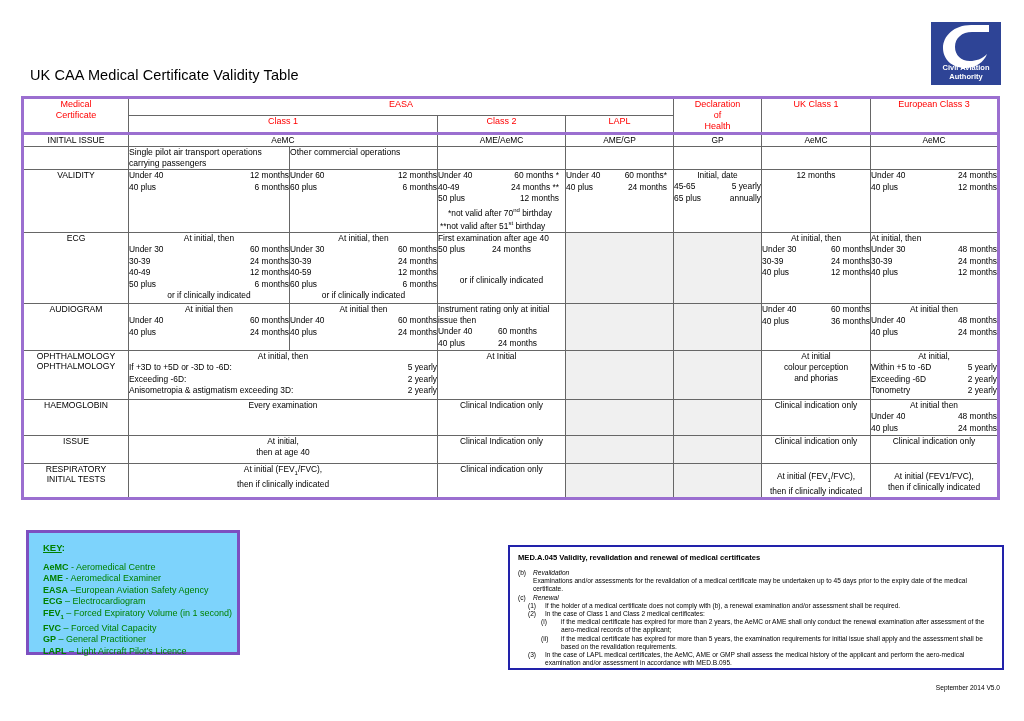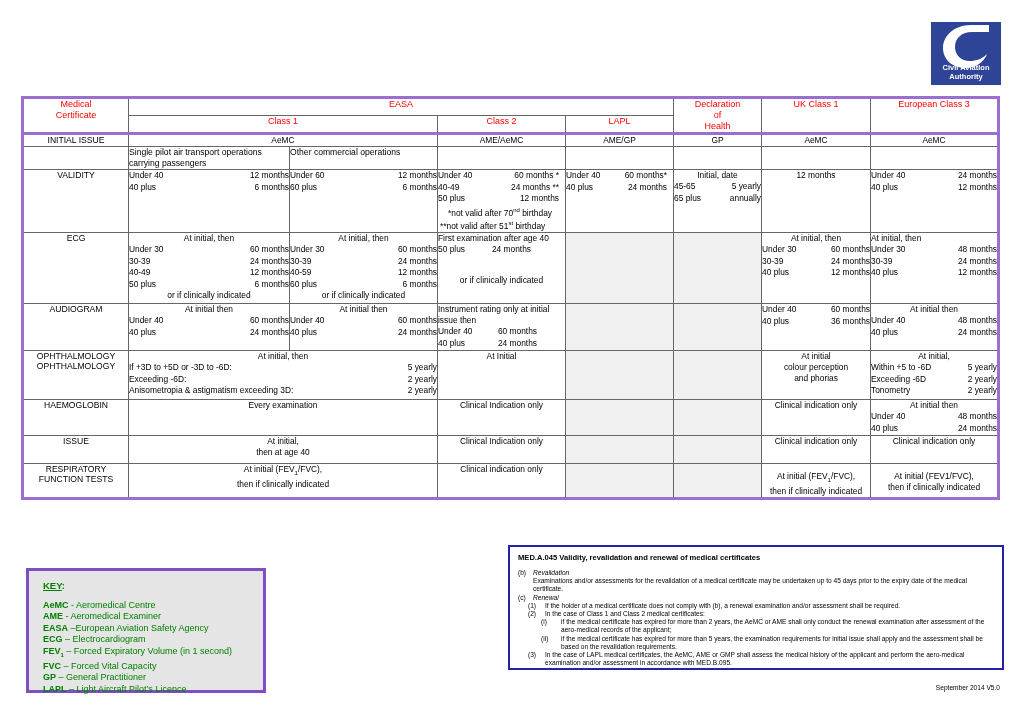--- a/index.html
+++ b/index.html
@@ -80,24 +80,24 @@
   .pair-narrow { padding-right: 6px; }
   .note { padding-left: 10px; }
   .note2 { padding-left: 2px; }
   .subhdr { font-weight: bold; font-size: 8.6px; line-height: 10.5px; padding: 3px 4px; }
 
   sup { font-size: 6px; vertical-align: super; }
   sub { font-size: 6px; vertical-align: sub; }
 
   
   .keybox {
-    position: absolute; left: 26px; top: 568px;
-    width: 240px; height: 125px;
+    position: absolute; left: 26px; top: 530px;
+    width: 214px; height: 125px;
     border: 3px solid #7d4fc0;
-    background: #e5e5e5;
+    background: #7dd3fc;
     box-sizing: border-box;
   }
   .keybox .inner { padding: 9px 0 0 14px; }
   .key-title {
     color: #008000; font-weight: bold; font-size: 9.5px;
     margin-bottom: 9px;
   }
   .key-title u { text-decoration: underline; }
   .key-line {
     color: #008000; font-size: 9px; line-height: 11.4px;
@@ -135,20 +135,21 @@
   <div class="logo">
     <svg class="logo-swoosh" viewBox="0 0 50 43">
       <path d="M48 0 H30 C13 0 2 11 2 23 C2 34 11 43 24 43 C35 43 43 37 46 29 C41 34 35 36 29 36 C20 36 14 30 14 22 C14 13 21 7 31 7 H48 Z" fill="#ffffff"></path>
     </svg>
     <div class="logo-text">
       <div>Civil Aviation</div>
       <div>Authority</div>
     </div>
   </div>
 
+  <div class="page-title">UK CAA Medical Certificate Validity Table</div>
 
   <div class="tbl-wrap">
   <table class="main">
     <colgroup>
       <col style="width:106px">
       <col style="width:161px">
       <col style="width:148px">
       <col style="width:128px">
       <col style="width:108px">
       <col style="width:88px">
@@ -492,21 +493,21 @@
       <td class="cell center">Clinical Indication only</td>
       <td class="grey"></td>
       <td class="grey"></td>
       <td class="cell center">Clinical indication only</td>
       <td class="cell center purple-r">Clinical indication only</td>
     </tr>
 
     <tr>
       <td class="rowlabel purple-l purple-b mid">
         <div>RESPIRATORY</div>
-        <div>FUNCTION TESTS</div>
+        <div>INITIAL TESTS</div>
       </td>
       <td class="cell center purple-b" colspan="2" style="height:30px">
         <div><span>At initial (FEV</span><sub>1</sub><span>/FVC),</span></div>
         <div>then if clinically indicated</div>
       </td>
       <td class="cell center purple-b">Clinical indication only</td>
       <td class="grey purple-b"></td>
       <td class="grey purple-b"></td>
       <td class="cell center purple-b">
         <div style="margin-top:7px"><span>At initial (FEV</span><sub>1</sub><span>/FVC),</span></div>

